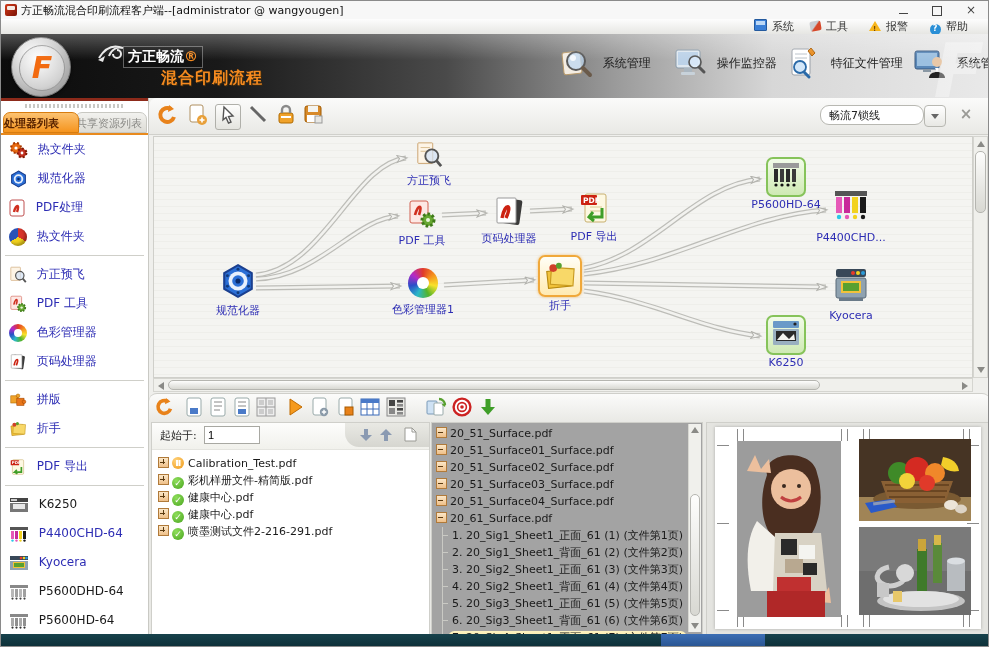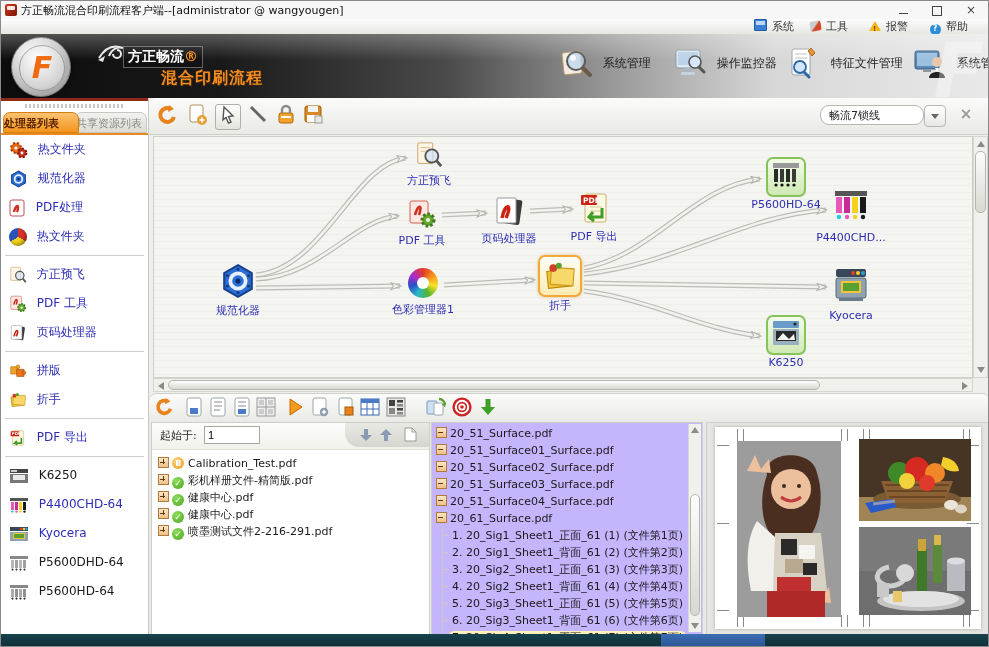--- a/index.html
+++ b/index.html
@@ -106,21 +106,21 @@
   .tree{position:absolute;left:6px;top:32px;right:4px;font-size:11px;color:#1a1a1a}
   .trow{height:17px;line-height:17px;white-space:nowrap;position:relative}
   .plus{display:inline-block;width:9px;height:9px;border:1px solid #b07a3a;background:linear-gradient(#fbe7c8,#efc089);vertical-align:-1px;position:relative;margin-right:3px}
   .plus:after{content:"";position:absolute;left:1px;top:3.5px;width:5px;height:1px;background:#5a3a10}
   .plus.p:before{content:"";position:absolute;left:3.5px;top:1px;width:1px;height:5px;background:#5a3a10}
   .stok{display:inline-block;width:12px;height:12px;border-radius:50%;background:radial-gradient(circle at 35% 30%,#8ede5a,#4aa520);
      color:#fff;font-size:9px;line-height:12px;text-align:center;vertical-align:-2px;margin-right:4px}
   .stpause{display:inline-block;width:12px;height:12px;border-radius:50%;background:radial-gradient(circle at 35% 30%,#ffd27a,#ef9a1a);
      position:relative;vertical-align:-2px;margin-right:4px}
   .stpause:after{content:"";position:absolute;left:4px;top:3px;width:1.5px;height:6px;background:#fff;box-shadow:2.5px 0 0 #fff}
-  #pages{position:absolute;left:282px;top:0;width:270px;height:212px;background:#c4b5fd;border:1px solid #cfcfca}
+  #pages{position:absolute;left:282px;top:0;width:270px;height:212px;background:#a3a3a3;border:1px solid #cfcfca}
   #pages .tree{top:2px;left:4px}
   .child{padding-left:16px;position:relative}
   .child:before{content:"";position:absolute;left:6px;top:0;height:100%;width:1px;background:#c9c9c4}
   .child:after{content:"";position:absolute;left:6px;top:8px;width:6px;height:1px;background:#c9c9c4}
   .child.last:before{height:9px}
   .hl{background:linear-gradient(#fdf3c2,#f8e08a);border-radius:8px;padding:0 4px;margin-left:-4px}
   .pscroll{position:absolute;right:1px;top:1px;width:12px;height:208px;background:#f0f0ec;border-left:1px solid #d8d8d2}
   #preview{position:absolute;left:557px;top:0;width:282px;height:212px;background:#e4e4e0;border:1px solid #cfcfca}
   .sheet{position:absolute;left:8px;top:4px;width:266px;height:202px;background:#fff;box-shadow:0 0 3px rgba(0,0,0,.25)}
   .mark{position:absolute;background:#8a8a8a}
@@ -264,20 +264,24 @@
       <span class="sbl">方正预飞</span>
     </div>
     <div class="sb-item">
       <svg width="18" height="18" viewBox="0 0 30 30">
         <rect x="3" y="2" width="18" height="22" rx="2" fill="#fde8e4" stroke="#d06050"></rect>
         <path d="M8,16 C11,5 16,5 12,16" stroke="#d03020" stroke-width="2.6" fill="none"></path>
         <circle cx="21" cy="21" r="6" fill="#67a832" stroke="#3f7a1a" stroke-width="3" stroke-dasharray="2.5,2"></circle>
         <circle cx="21" cy="21" r="2" fill="#e8f5d8"></circle>
       </svg>
       <span class="sbl">PDF 工具</span>
+    </div>
+    <div class="sb-item">
+      <span class="cwheel"></span>
+      <span class="sbl">色彩管理器</span>
     </div>
     <div class="sb-item">
       <svg width="18" height="18" viewBox="0 0 32 32">
         <rect x="7" y="4" width="20" height="24" rx="2" fill="#3a3a3a" transform="rotate(8 17 16)"></rect>
         <rect x="4" y="3" width="19" height="24" rx="1" fill="#fff" stroke="#999"></rect>
         <path d="M9,22 C12,8 19,8 13,22" stroke="#cc2211" stroke-width="3" fill="none"></path>
       </svg>
       <span class="sbl">页码处理器</span>
     </div>
     <div class="sb-sep"></div>

